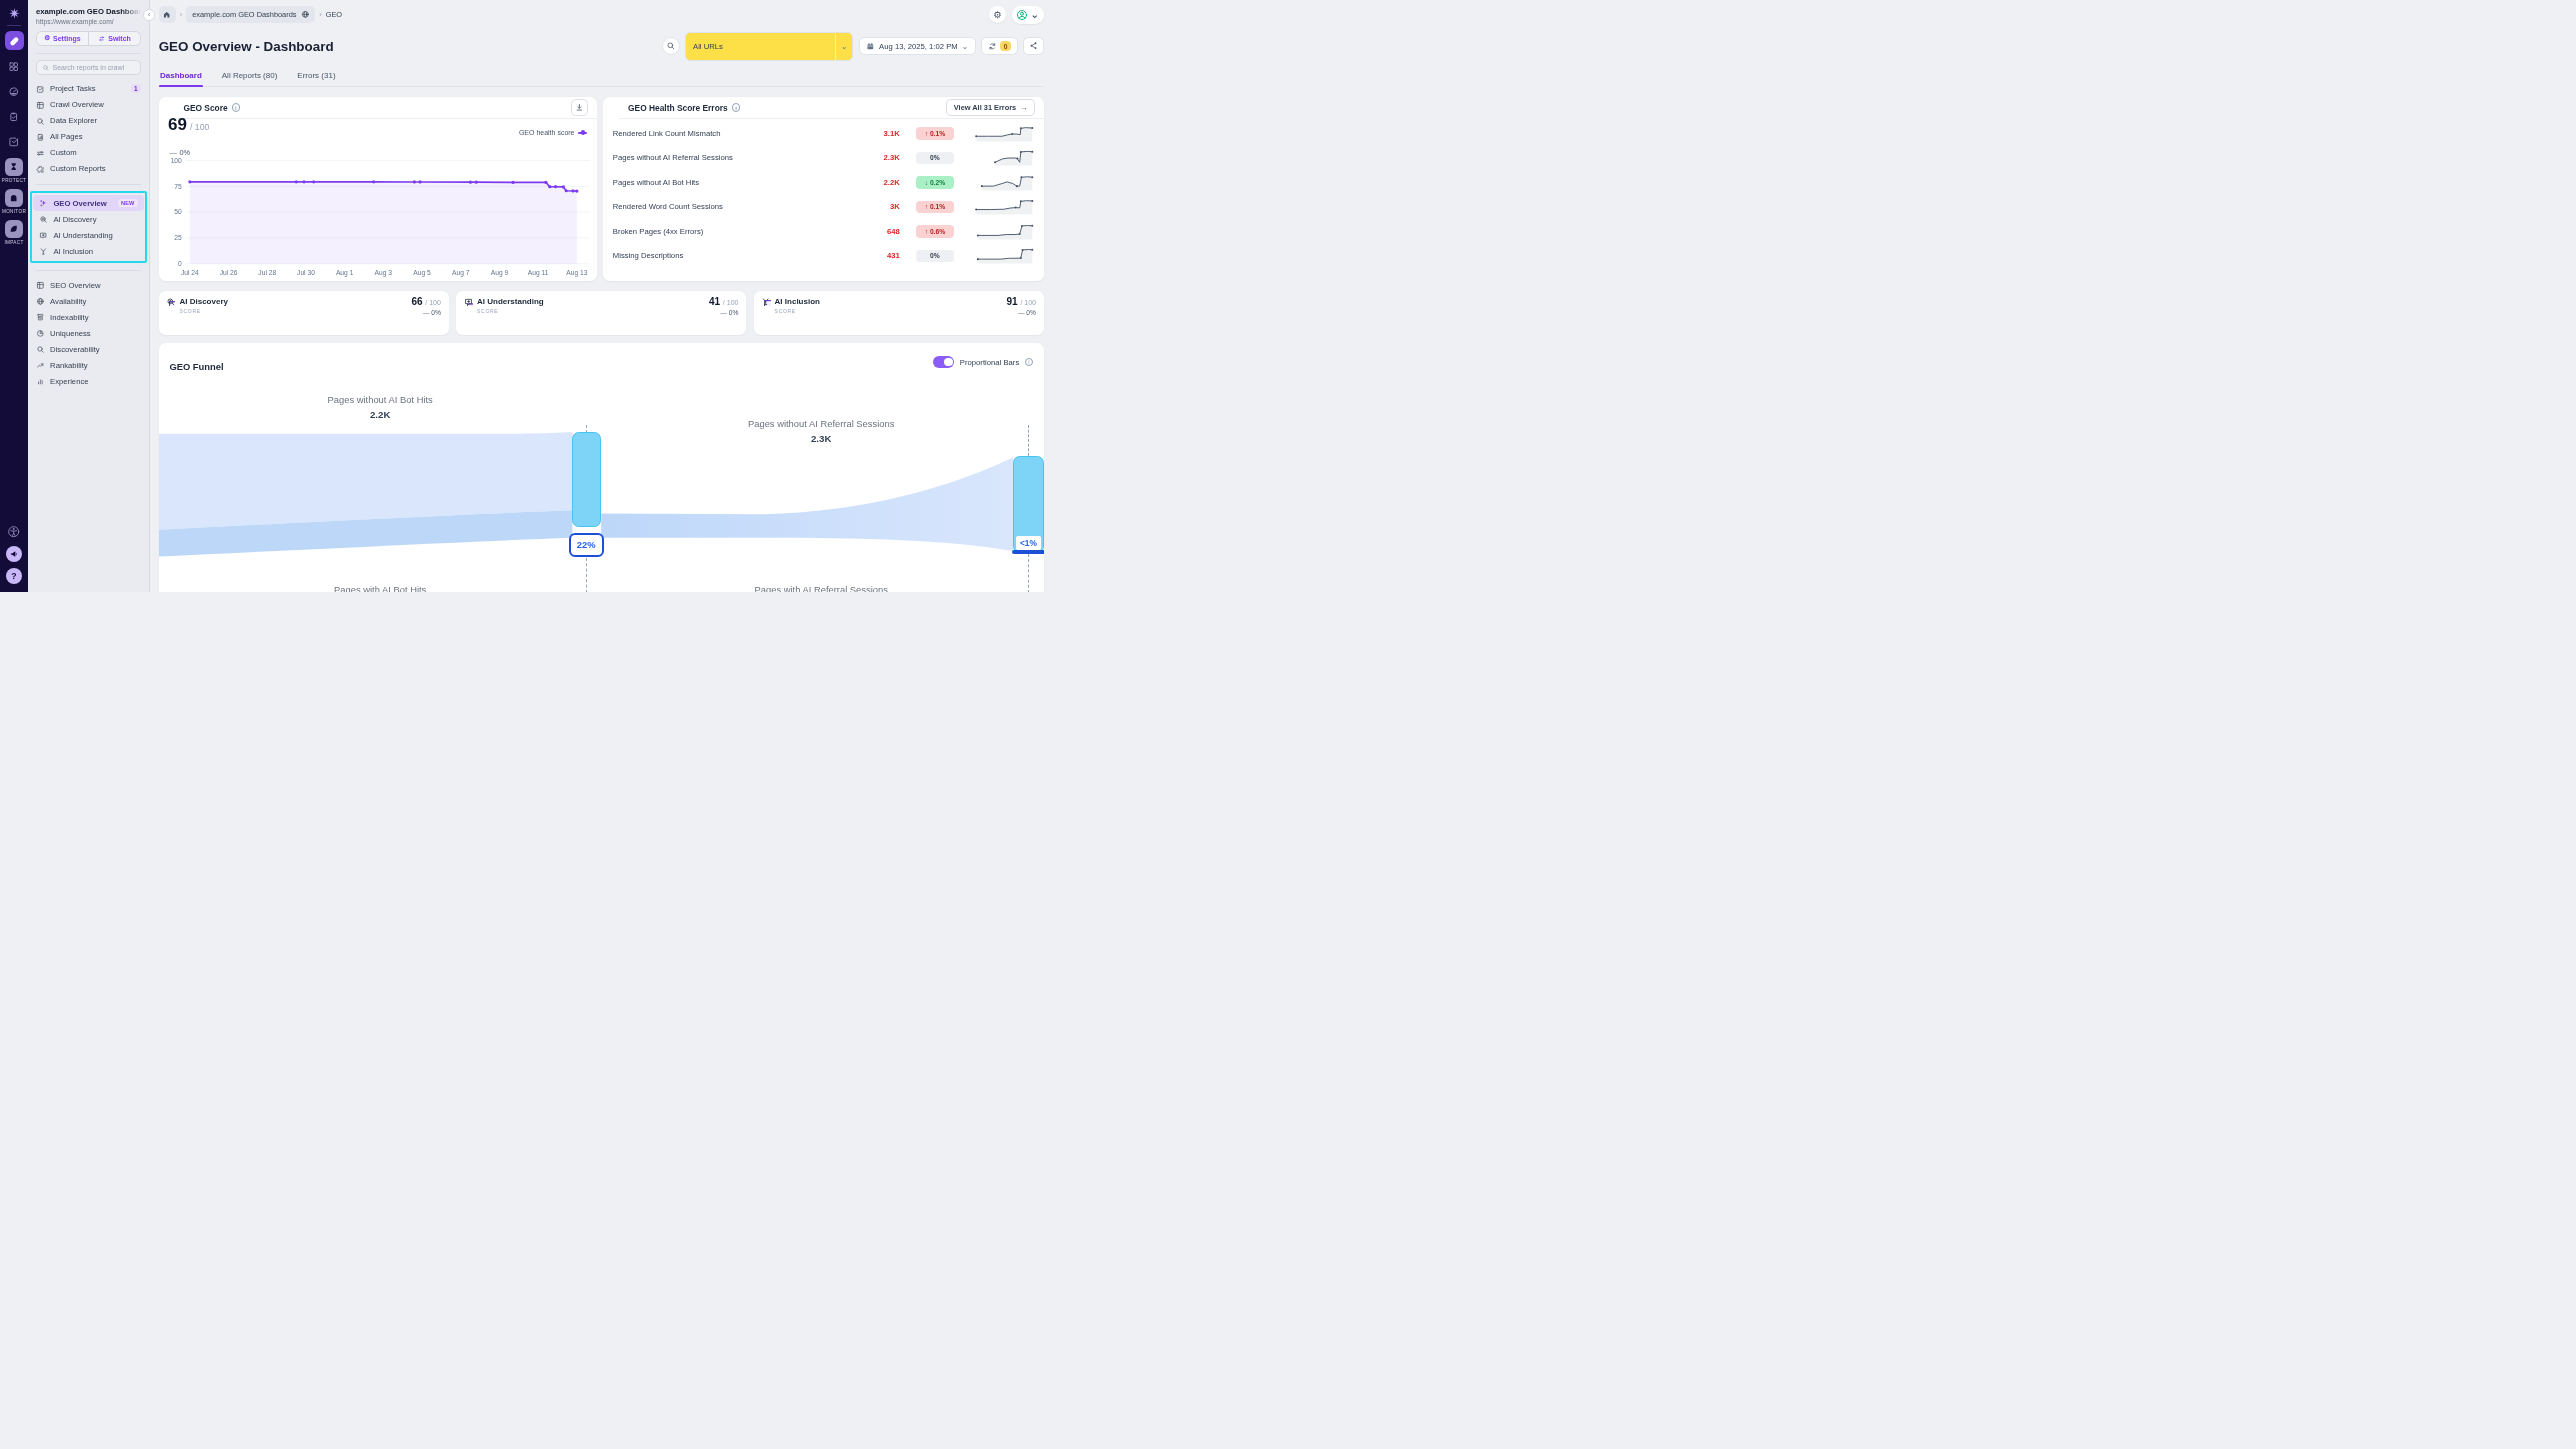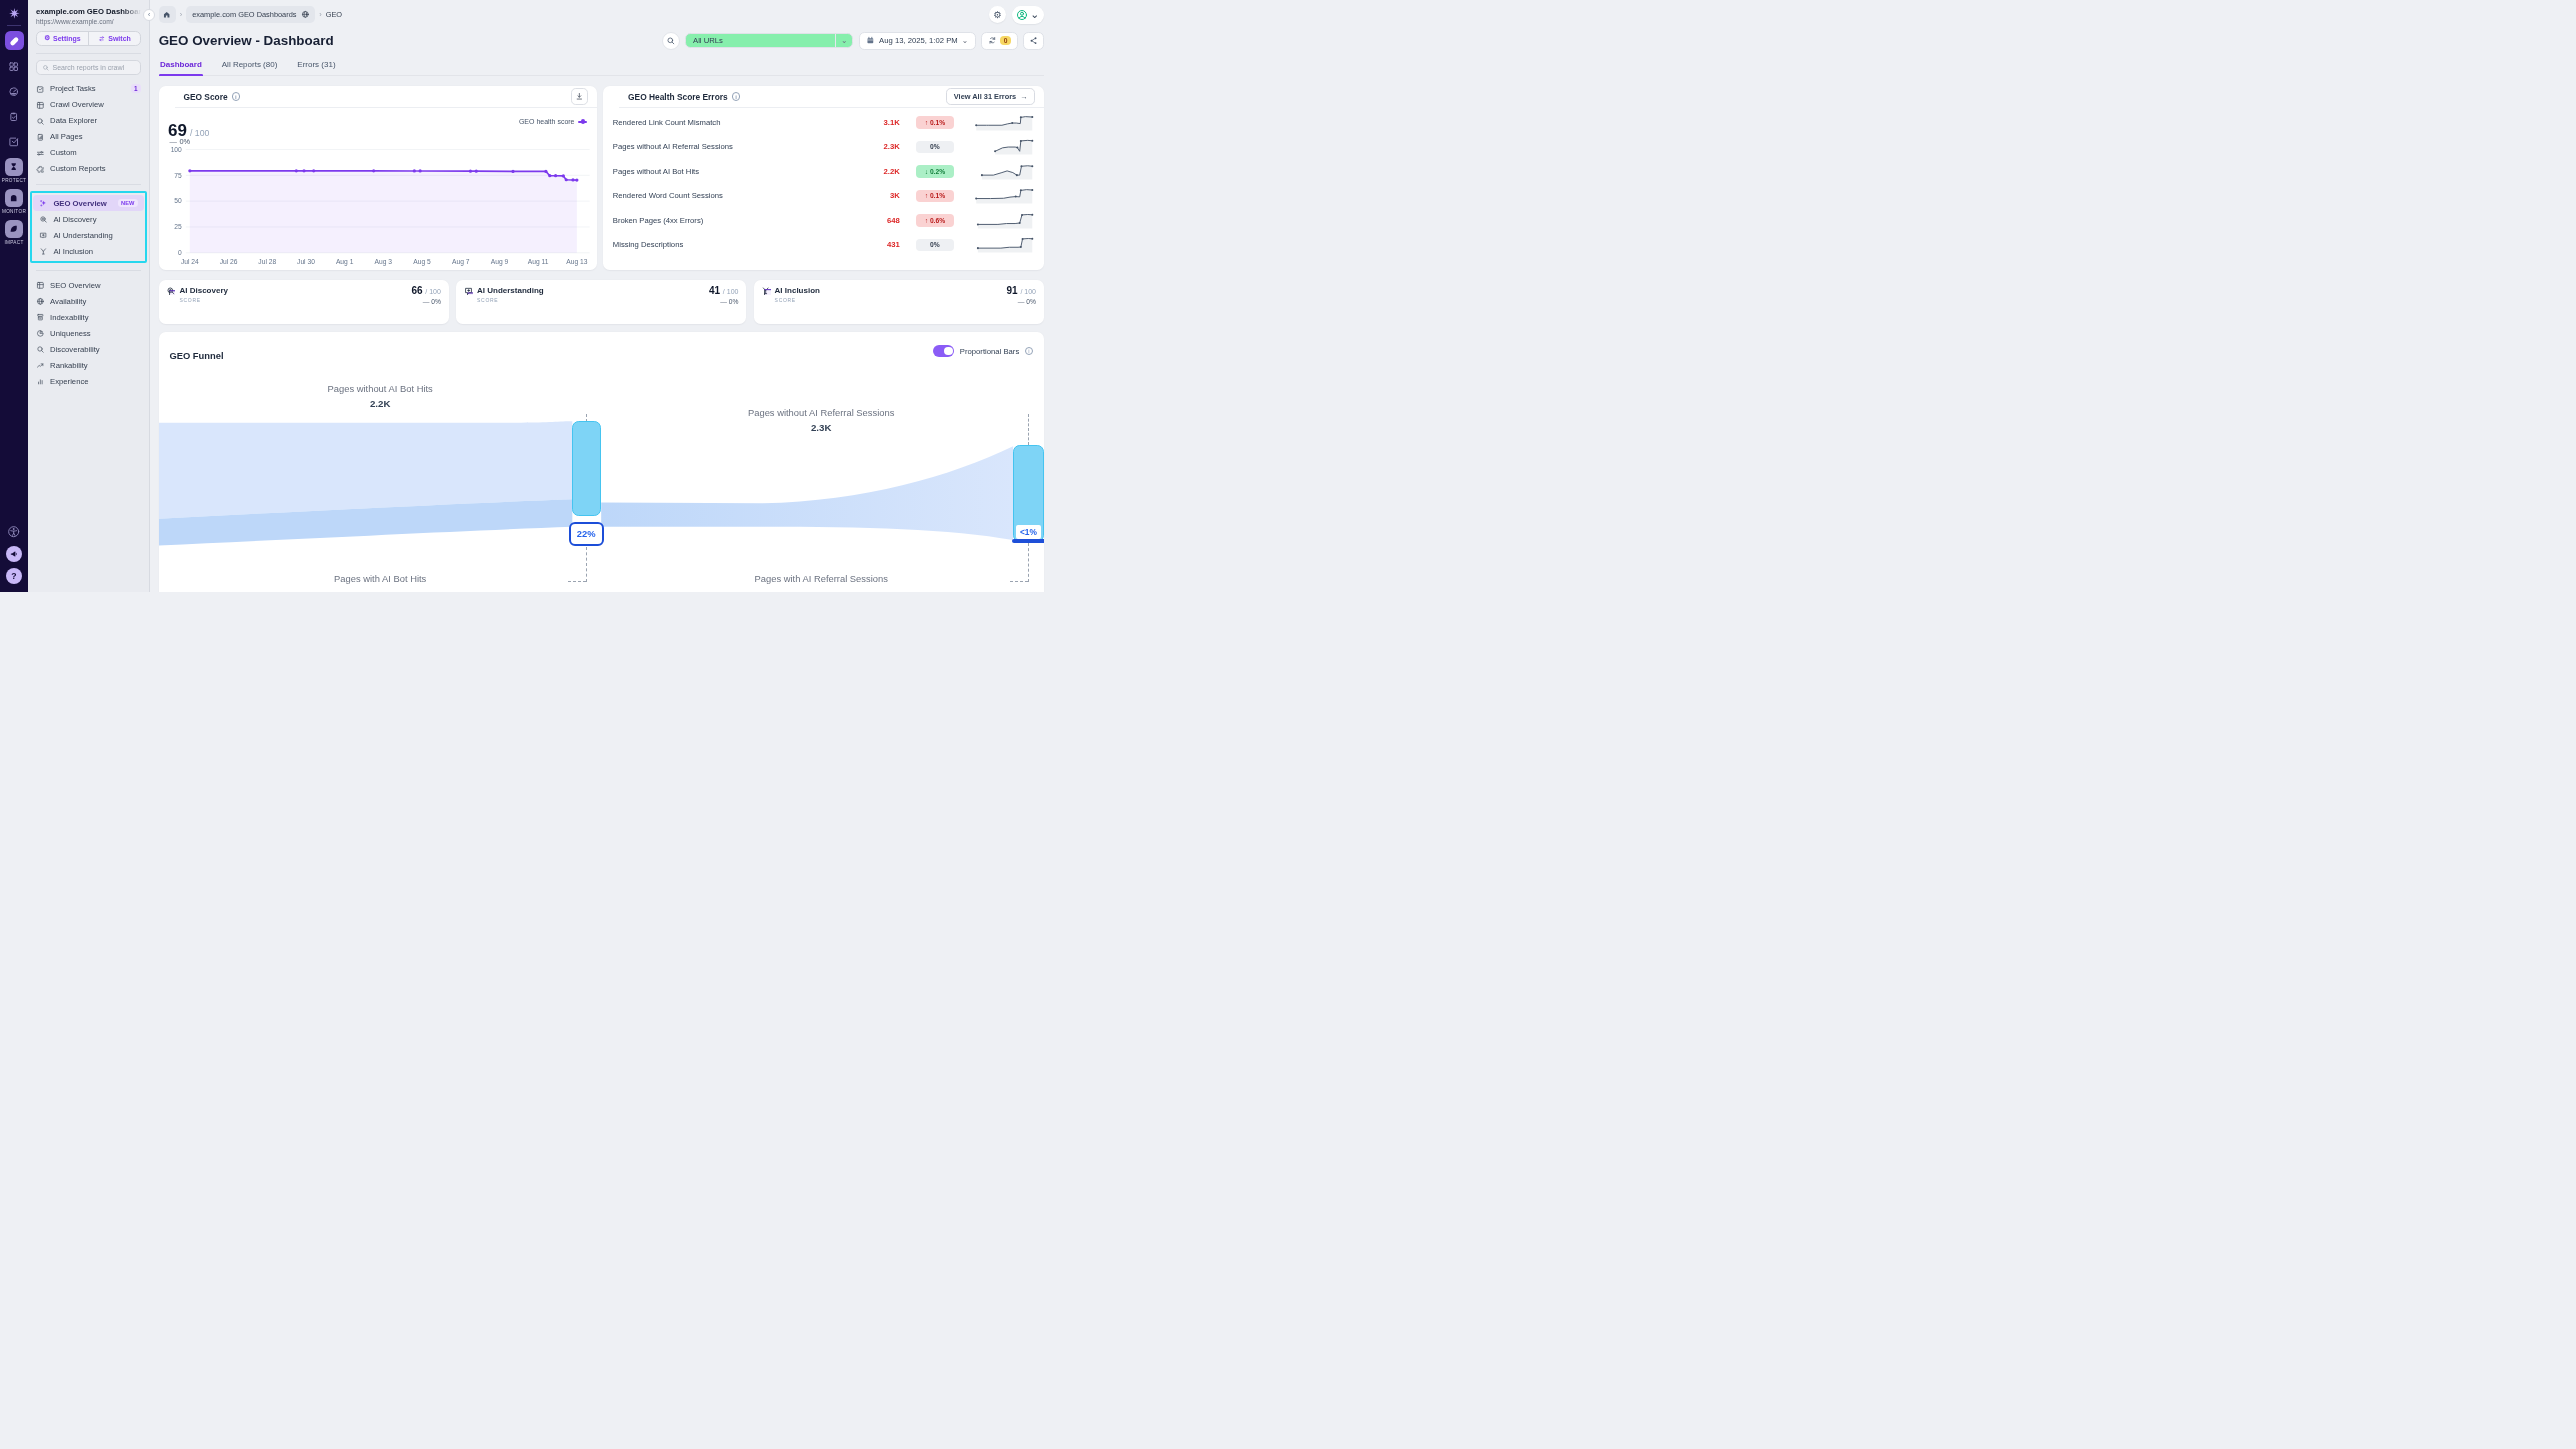--- a/index.html
+++ b/index.html
@@ -74,21 +74,21 @@
     display:flex; align-items:center; justify-content:center; color:#475569; font-size:9.4px; cursor:pointer; }
   .avatar-pill { height:18px; border-radius:9.4px; background:#fff; box-shadow:0 0.7px 1.3px rgba(16,24,40,.08);
     display:flex; align-items:center; gap:2px; padding:0 4.7px; cursor:pointer; }
   .avatar { width:12px; height:12px; color:#10b981; }
 
   .pagehead { display:flex; align-items:center; justify-content:space-between; margin-top:2px; }
   .page-title { font-size:13.4px; font-weight:bold; color:#182034;text-align:right; }
   .controls { display:flex; align-items:center; gap:5.4px; }
   .ctl-circle { width:18px; height:18px; border-radius:50%; background:#fff; border:0.7px solid #e2e5ea;
     display:flex; align-items:center; justify-content:center; color:#475569; cursor:pointer; }
-  .ctl-select { width:168px; height:15px; background:#86efac; border:0.7px solid #dfe2e8; border-radius:5.4px;
+  .ctl-select { width:168px; height:29px; background:#fde047; border:0.7px solid #dfe2e8; border-radius:5.4px;
     display:flex; align-items:center; font-size:7.7px; color:#334155; cursor:pointer; }
   .ctl-select .val { flex:1; padding:0 6.7px; }
   .ctl-select .chev { width:17.4px; border-left:0.7px solid #e5e8ee; display:flex; align-items:center;
     justify-content:center; color:#6b7280; align-self:stretch; }
   .ctl-date { height:18px; background:#fff; border:0.7px solid #dfe2e8; border-radius:5.4px; display:flex;
     align-items:center; gap:4px; padding:0 6.7px; font-size:7.7px; color:#334155; cursor:pointer; }
   .ctl-group { height:18px; background:#fff; border:0.7px solid #dfe2e8; border-radius:5.4px; display:flex;
     align-items:center; gap:3.4px; padding:0 5.4px; cursor:pointer; color:#475569; }
   .count-badge { background:#f6d763; color:#92400e; font-size:6.7px; font-weight:bold; border-radius:4px;
     padding:1.3px 4px; }
@@ -103,21 +103,21 @@
   .panel-head { height:22px; display:flex; align-items:center; justify-content:space-between;
     padding:0 8.7px; border-bottom:0.7px solid #eceef2;margin-left:16px; }
   .panel-title { font-size:8.4px; font-weight:bold; color:#1e293b; display:flex; align-items:center; gap:4px; }
   .info-i { width:8.7px; height:8.7px; border:0.9px solid #94a3b8; border-radius:50%; color:#94a3b8;
     font-size:6px; display:inline-flex; align-items:center; justify-content:center; font-style:normal; }
   .row1 { display:flex; gap:6.7px; margin-top:10px; }
   .geo-score-panel { width:438px; height:184px; position:relative; }
   .errors-panel { flex:1; height:184px; }
   .dl-btn { width:17px; height:17px; border:0.7px solid #dcdfe5; border-radius:4.7px; display:flex;
     align-items:center; justify-content:center; color:#374151; cursor:pointer; background:#fff; }
-  .score-big { position:absolute; left:9.4px; top:35px; }
+  .score-big { position:absolute; left:9.4px; top:18px; }
   .score-big .n { font-size:17px; font-weight:800; color:#0f172a; }
   .score-big .d { font-size:8.7px; color:#94a3b8; font-weight:normal; }
   .score-chg { position:absolute; left:10.7px; top:51px; font-size:7.4px; color:#475569; display:flex;
     align-items:center; gap:2.7px; }
   .chg-dash { color:#9ca3af; font-weight:bold; }
   .legend { position:absolute; right:9.4px; top:32px; font-size:7px; color:#475569; display:flex;
     align-items:center; gap:3.4px; }
   .legend .mark { width:9.4px; height:2px; background:#7c3aed; border-radius:1.3px; position:relative; }
   .legend .mark::after { content:""; position:absolute; left:2.7px; top:-1.7px; width:4.7px; height:4.7px;
     border-radius:50%; background:#7c3aed; }

